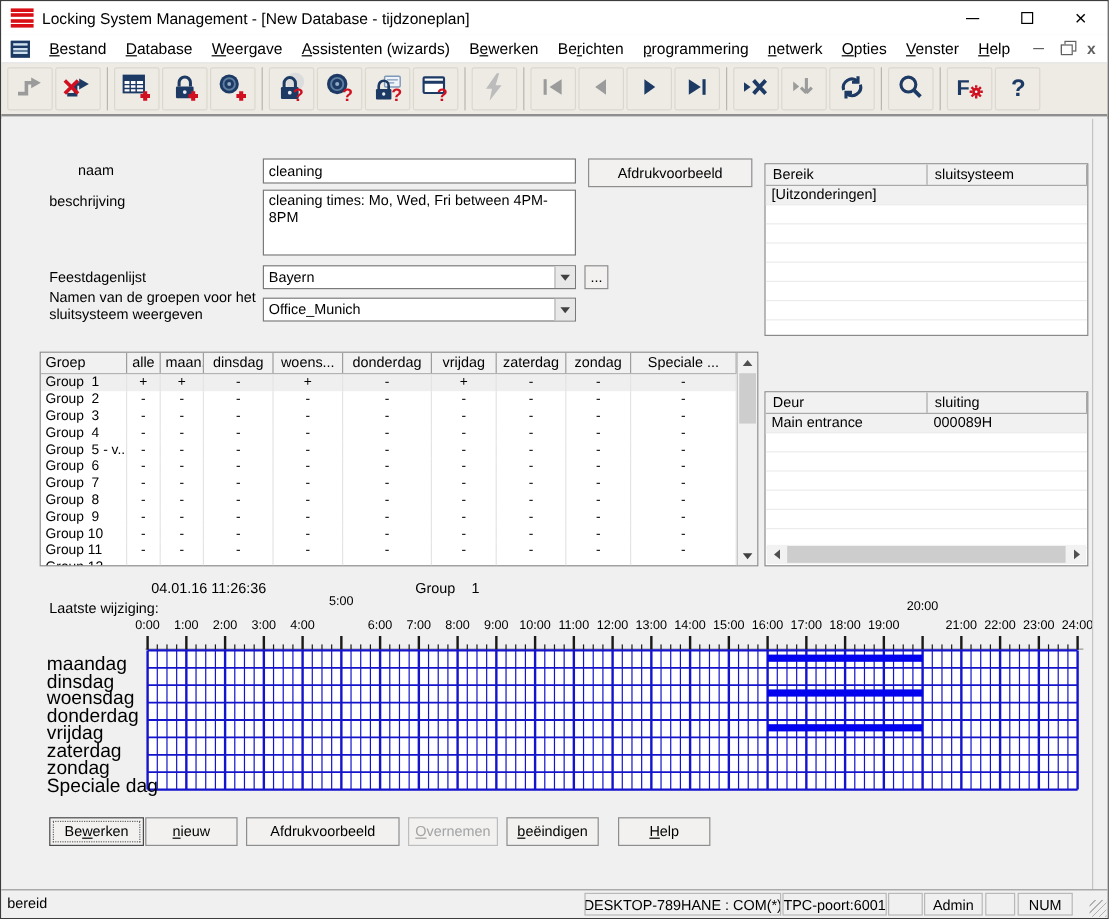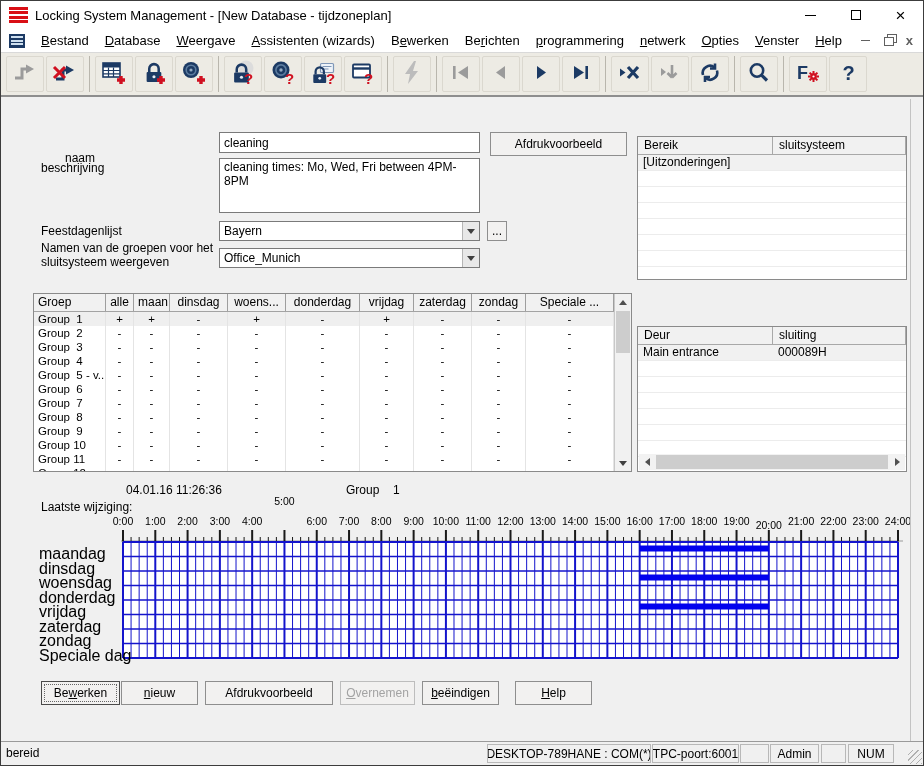--- a/index.html
+++ b/index.html
@@ -306,21 +306,21 @@
       </div>
       <div class="tb-btn">
         <span><svg width="28" height="28" viewBox="0 0 28 28" xmlns="http://www.w3.org/2000/svg">
             <text x="8.5" y="21" font-family="Liberation Sans,sans-serif" font-size="20" font-weight="bold" fill="#1c3a64">?</text>
           </svg></span>
       </div>
     </div>
 
   <div class="content">
 
-    <span class="abs lbl" style="left:40px; top:52px;padding-left:24px;">naam</span>
+    <span class="abs lbl" style="left:40px; top:36px;padding-left:24px;">naam</span>
     <input class="abs txtbox" style="left: 218px; top: 33px; width: 261px; height: 21px;" value="cleaning">
     <button class="abs btn" style="left:489px; top:33px; width:137px; height:24px;">Afdrukvoorbeeld</button>
 
     <span class="abs lbl" style="left:40px; top:62px;">beschrijving</span>
     <textarea class="abs txtarea" style="left: 218px; top: 59px; width: 261px; height: 55px;">cleaning times: Mo, Wed, Fri between 4PM-8PM</textarea>
 
     <span class="abs lbl" style="left:40px; top:125px;">Feestdagenlijst</span>
     <div class="abs combo" style="left:218px; top:122px; width:261px; height:20px;">
       <span class="combo-text">Bayern</span>
       <span class="combo-arrow">
@@ -782,21 +782,21 @@
         <span class="abs hourlbl" style="left: 444.917px; top: 416px;">10:00</span>
         <span class="abs hourlbl" style="left: 477.208px; top: 416px;">11:00</span>
         <span class="abs hourlbl" style="left: 509.5px; top: 416px;">12:00</span>
         <span class="abs hourlbl" style="left: 541.792px; top: 416px;">13:00</span>
         <span class="abs hourlbl" style="left: 574.083px; top: 416px;">14:00</span>
         <span class="abs hourlbl" style="left: 606.375px; top: 416px;">15:00</span>
         <span class="abs hourlbl" style="left: 638.667px; top: 416px;">16:00</span>
         <span class="abs hourlbl" style="left: 670.958px; top: 416px;">17:00</span>
         <span class="abs hourlbl" style="left: 703.25px; top: 416px;">18:00</span>
         <span class="abs hourlbl" style="left: 735.542px; top: 416px;">19:00</span>
-        <span class="abs hourlbl" style="left: 767.833px; top: 420px;">20:00</span>
+        <span class="abs hourlbl" style="left: 767.833px; top: 400px;">20:00</span>
         <span class="abs hourlbl" style="left: 800.125px; top: 416px;">21:00</span>
         <span class="abs hourlbl" style="left: 832.417px; top: 416px;">22:00</span>
         <span class="abs hourlbl" style="left: 864.708px; top: 416px;">23:00</span>
         <span class="abs hourlbl" style="left: 897px; top: 416px;">24:00</span>
       </div>
 
     <div id="footer-buttons">
         <button class="abs btn focused" style="left: 40px; top: 582px; width: 79px; height: 24px;">Be<u>w</u>erken</button>
         <button class="abs btn" style="left: 120px; top: 582px; width: 77px; height: 24px;"><u>n</u>ieuw</button>
         <button class="abs btn" style="left: 204px; top: 582px; width: 128px; height: 24px;">Afdrukvoorbeeld</button>

